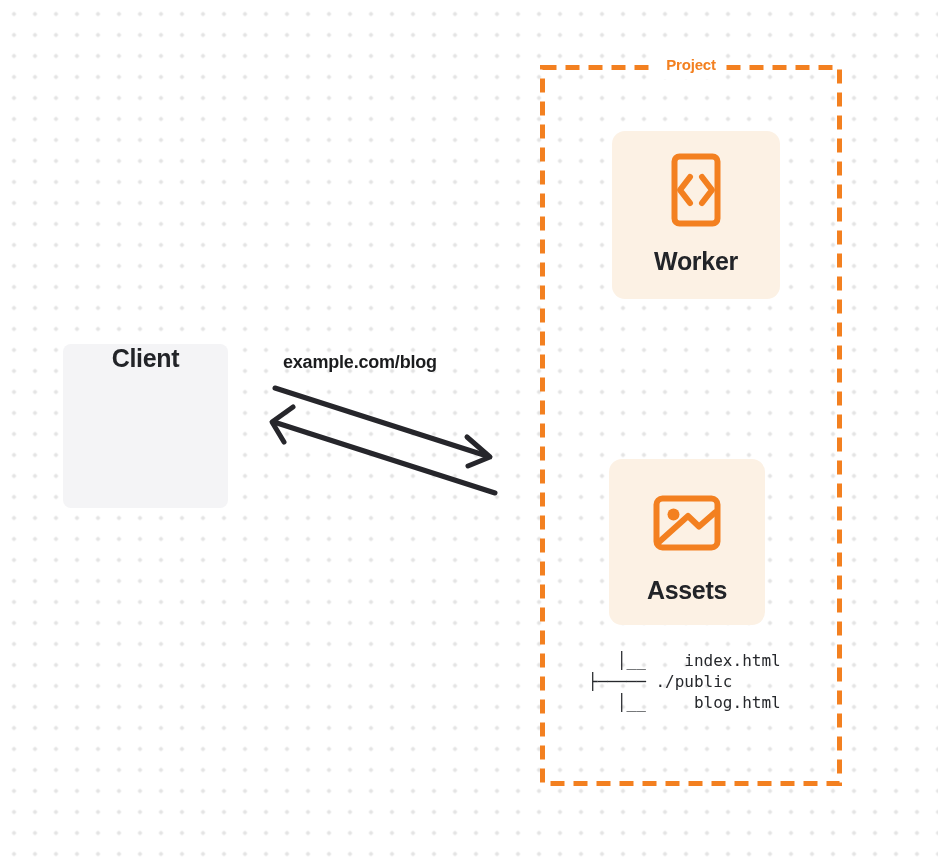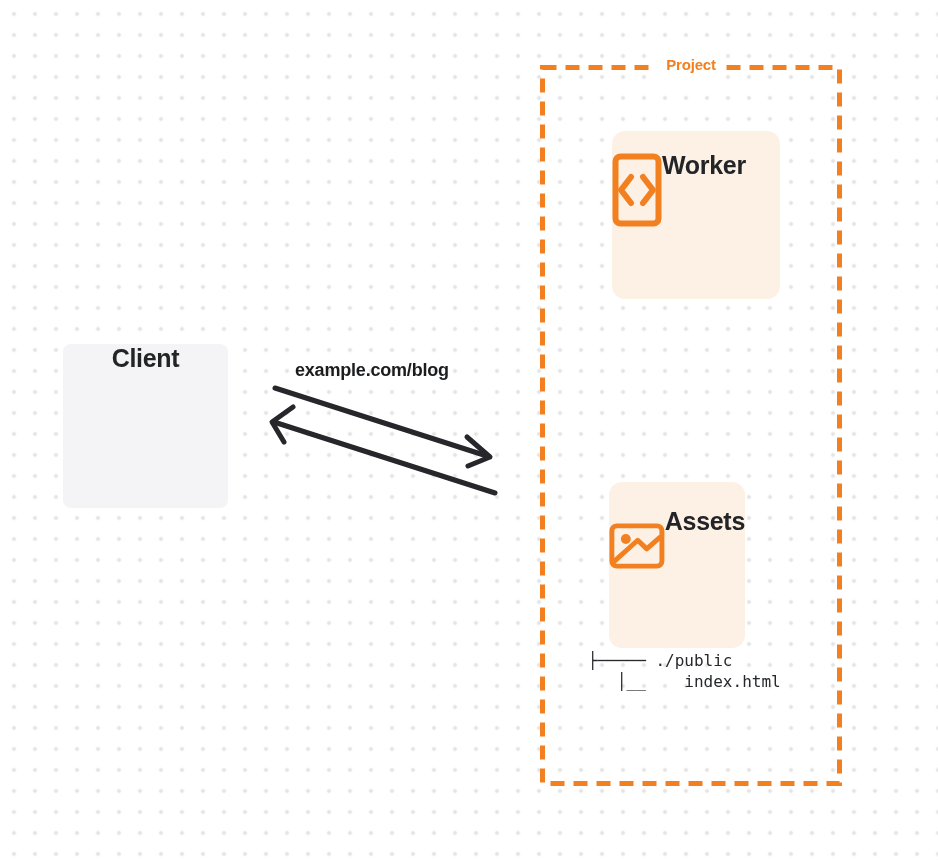--- a/index.html
+++ b/index.html
@@ -26,22 +26,22 @@
   .client-box{
     position:absolute;left:63px;top:344px;width:165px;height:164px;
     background:var(--client-bg);border-radius:8px;
     display:flex;align-items:flex-start;justify-content:center;
   }
   .client-box span{
     font-size:25px;font-weight:700;color:var(--ink);letter-spacing:-0.3px;
   }
   
   .request-label{
-    position:absolute;left:283px;top:360px;
-    font-size:18px;font-weight:700;color:#1b1c1e;letter-spacing:-0.2px;margin-left:12px;
+    position:absolute;left:283px;top:352px;
+    font-size:18px;font-weight:700;color:#1b1c1e;letter-spacing:-0.2px;
   }
   
   .arrows{position:absolute;left:258px;top:378px;width:245px;height:125px;}
   .arrows line,.arrows polyline{
     stroke:#26262b;stroke-width:5;fill:none;stroke-linecap:round;stroke-linejoin:round;
   }
   
   .project-border{position:absolute;left:540px;top:65px;width:302px;height:721px;}
   .project-border rect{
     fill:none;stroke:var(--accent);stroke-width:5;stroke-dasharray:14 9;
@@ -50,24 +50,24 @@
     position:absolute;left:540px;top:51px;width:302px;height:28px;
     text-align:center;line-height:28px;
   }
   .project-label{
     display:inline-block;background:#fff;padding:0 9px;
     font-size:15px;font-weight:700;color:var(--accent);letter-spacing:-0.2px;
   }
   
   .card{
     position:absolute;background:var(--card-bg);border-radius:13px;
-    display:flex;flex-direction:row;
+    display:flex;flex-direction:column;align-items:center;
   }
   .worker-card{left:612px;top:131px;width:168px;height:168px;}
-  .assets-card{left:609px;top:482px;width:136px;height:166px;}
+  .assets-card{left:609px;top:459px;width:156px;height:166px;}
   .worker-card .icon{margin-top:22px;}
   .assets-card .icon{margin-top:36px;}
   .icon .stroke{fill:none;stroke:var(--accent);}
   .icon .fill{fill:var(--accent);stroke:none;}
   .card-label{
     font-size:25px;font-weight:700;color:var(--ink);letter-spacing:-0.3px;
   }
   .worker-card .card-label{margin-top:20px;}
   .assets-card .card-label{margin-top:25px;}
   
@@ -115,17 +115,18 @@
   <div class="card assets-card">
     <svg class="icon" width="68" height="56" viewBox="0 0 68 56" aria-hidden="true">
       <rect class="stroke" x="3.5" y="3.5" width="61" height="49" rx="6" stroke-width="6"></rect>
       <circle class="fill" cx="20.5" cy="19.5" r="6"></circle>
       <path class="stroke" d="M6 47 L35 21 L46 31.5 L62 17.5" stroke-width="6" stroke-linecap="round" stroke-linejoin="round"></path>
     </svg>
     <div class="card-label">Assets</div>
   </div>
 
   <div class="file-tree">
+    <div class="tree-line">   │__    index.html</div>
     <div class="tree-line">├───── ./public</div>
-    <div class="tree-line">   │__    index.html</div>
+    <div class="tree-line">   │__     blog.html</div>
   </div>
 
 </div>
 
 </body></html>

